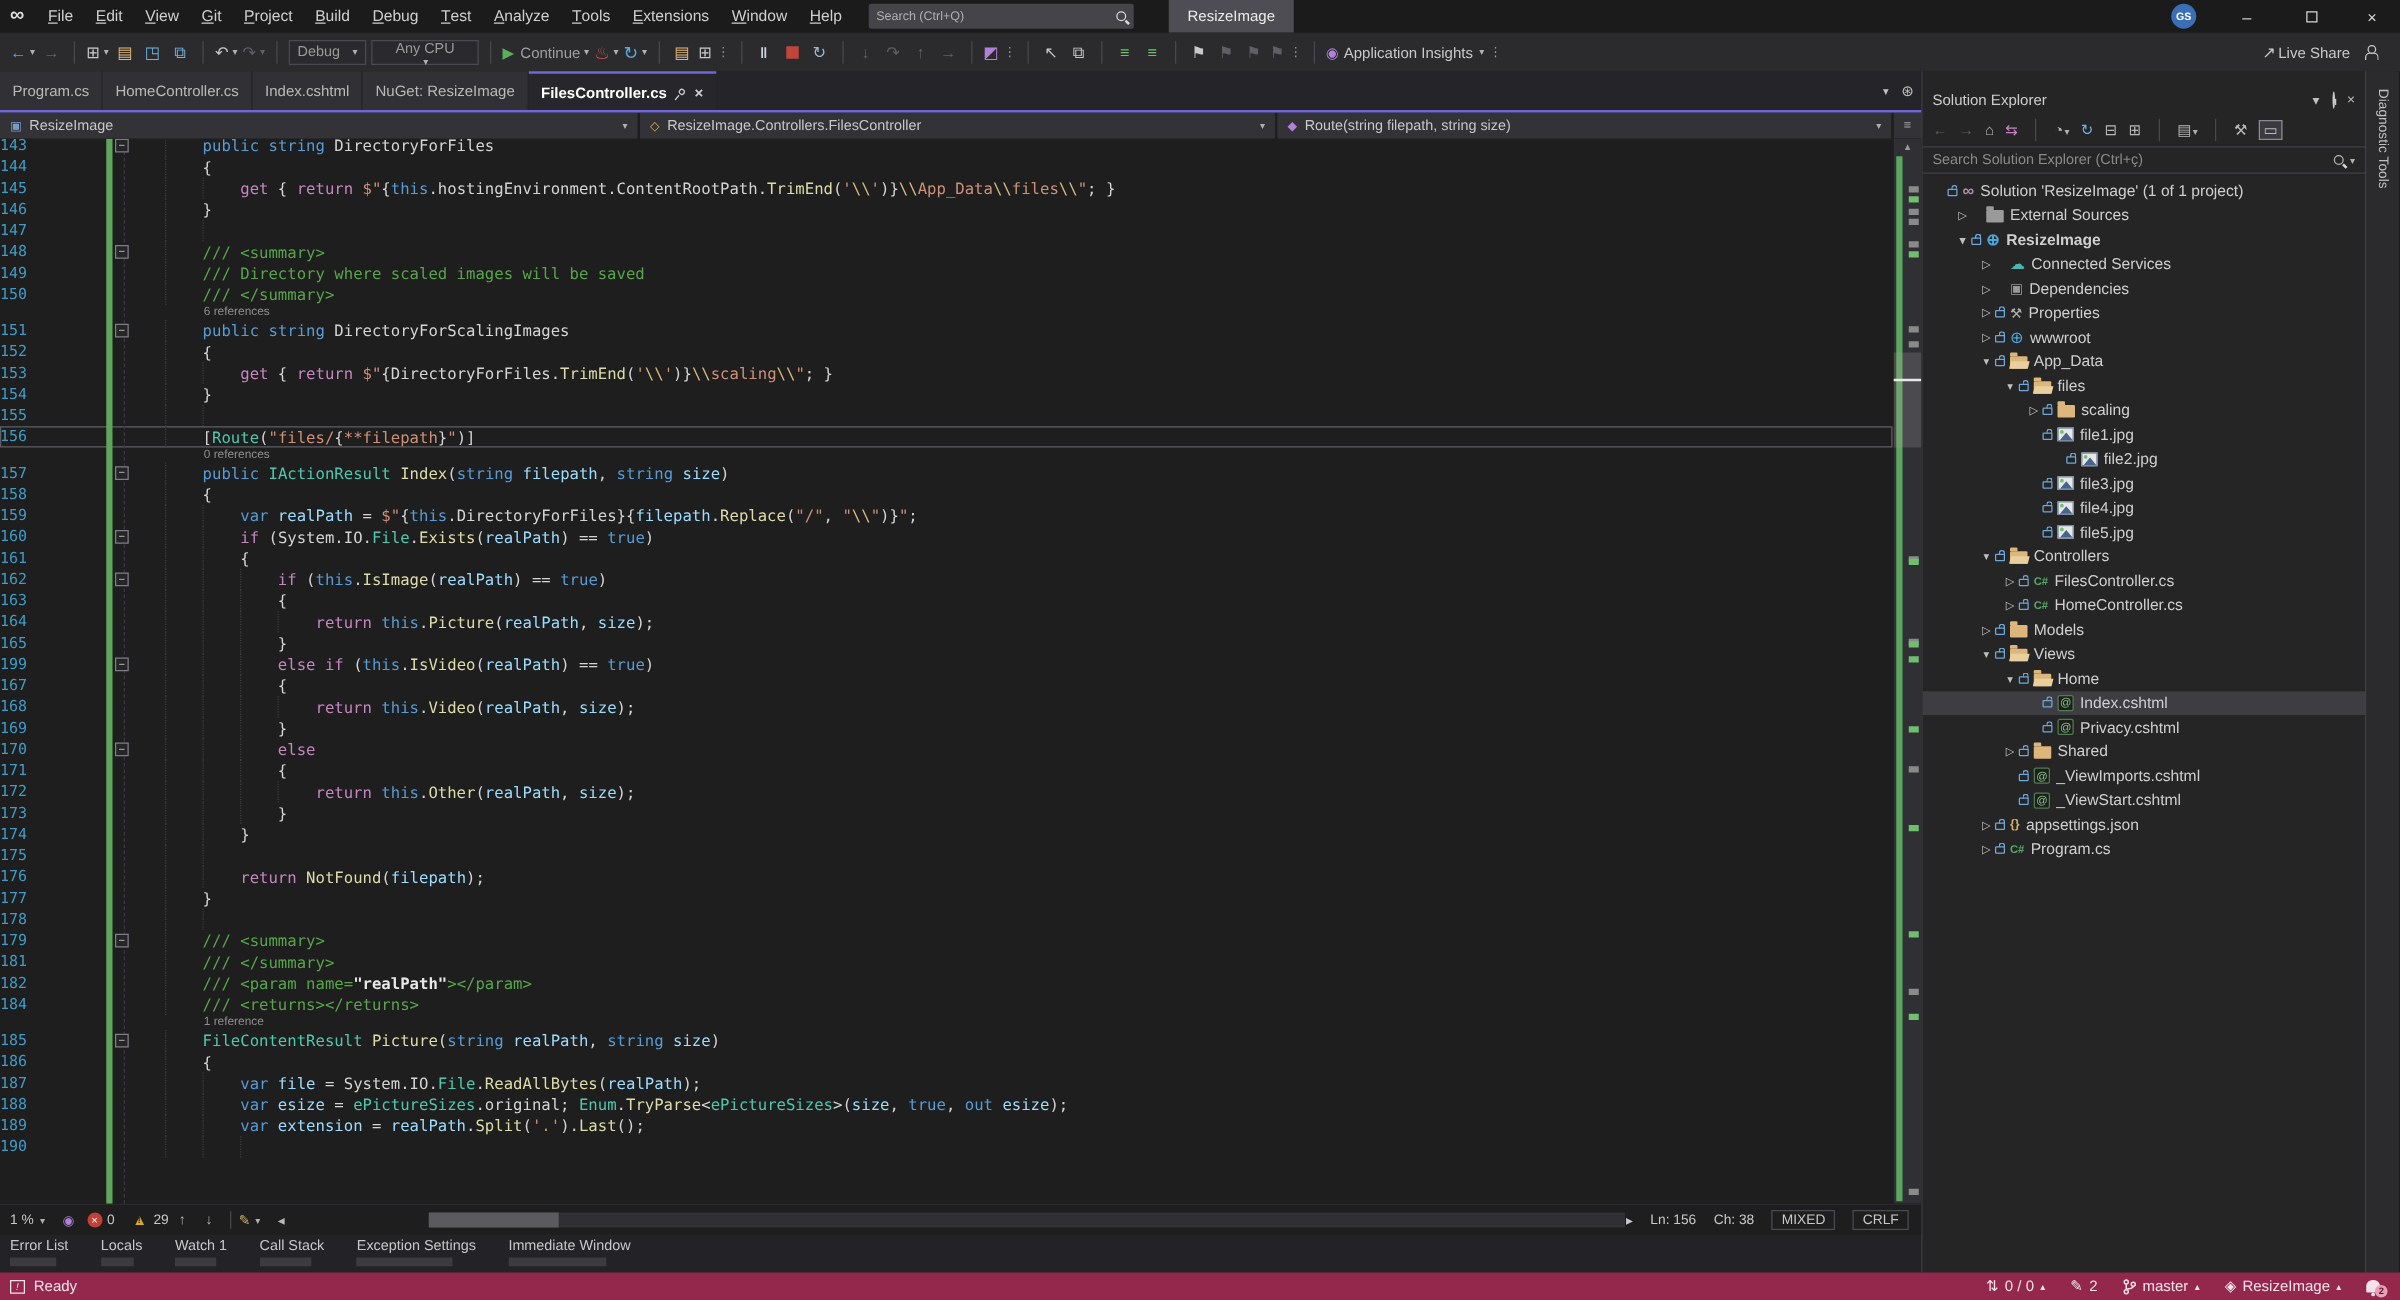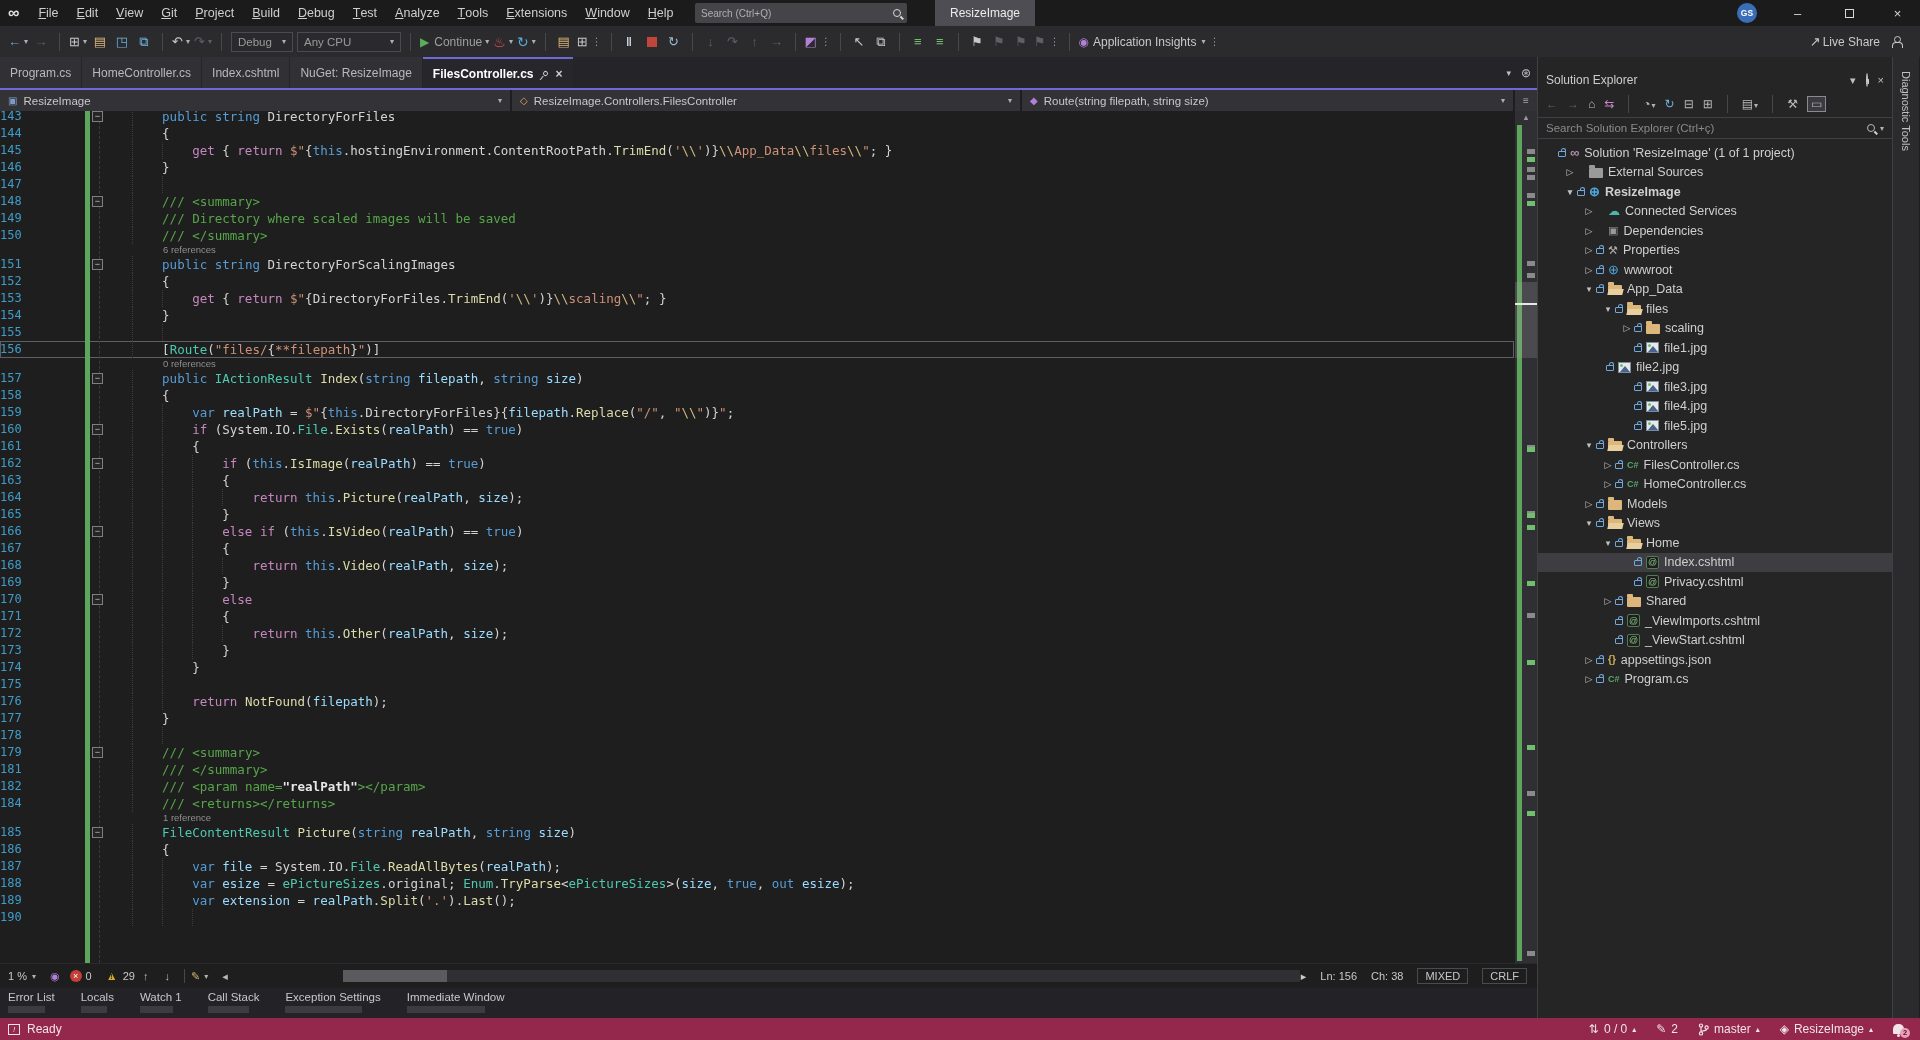--- a/index.html
+++ b/index.html
@@ -31,21 +31,21 @@
   
   #toolbar { height:31px; background:#2b2b2e; display:flex; align-items:center; padding-left:8px; gap:4px; }
   .tbtn { display:flex; align-items:center; justify-content:center; min-width:18px; height:24px;
     font-size:13px; color:#c8c8c8; gap:2px; }
   .tbtn.dim { color:#5f5f66; }
   .caret { font-size:8px; color:#b0b0b0; margin-left:1px; }
   .caret.dim { color:#5f5f66; }
   .tsep { width:1px; height:18px; background:#47474c; margin:0 5px; }
   .combo { width:62px; height:20px; background:#2a2a2e; border:1px solid #4a4a52; font-size:11.5px;
     color:#9a9a9a; display:flex; align-items:center; padding:0 6px; }
-  .combo.wide { width:104px; }
+  .combo.wide { width:86px;flex-direction:column; }
   .combo .cv { flex:1; }
   .play { color:#5cae5c; font-size:12px; }
   .cont-label { font-size:12px; color:#9f9f9f; margin-left:3px; }
   .flame { color:#d9534f; font-size:14px; }
   .restart { color:#5ca7d8; font-size:14px; }
   .stop-sq { width:10px; height:10px; background:#c0463c; }
   .pause-g { font-size:12px; color:#c9d5e0; font-weight:bold; letter-spacing:1px; }
   .ai-bulb { color:#b180d7; font-size:12px; }
   .ai-label { font-size:12px; color:#c8c8c8; margin:0 2px; }
   .more-dots { font-size:10px; color:#9a9a9a; margin-left:2px; }
@@ -483,21 +483,21 @@
             </div>
             <div class="cl">
               <span class="ln-num">164</span>
               <div class="ln-code"><span class="ig"> </span><span class="ig"> </span><span class="ig"> </span><span class="ig"> </span><span class="tk-c">return</span><span class="tk-p"> </span><span class="tk-k">this</span><span class="tk-p">.</span><span class="tk-m">Picture</span><span class="tk-p">(</span><span class="tk-v">realPath</span><span class="tk-p">, </span><span class="tk-v">size</span><span class="tk-p">);</span></div>
             </div>
             <div class="cl">
               <span class="ln-num">165</span>
               <div class="ln-code"><span class="ig"> </span><span class="ig"> </span><span class="ig"> </span><span class="tk-p">}</span></div>
             </div>
             <div class="cl">
-              <span class="ln-num">166</span>
+              <span class="ln-num">199</span>
               <span class="foldbox">−</span>
               <div class="ln-code"><span class="ig"> </span><span class="ig"> </span><span class="ig"> </span><span class="tk-c">else</span><span class="tk-p"> </span><span class="tk-c">if</span><span class="tk-p"> (</span><span class="tk-k">this</span><span class="tk-p">.</span><span class="tk-m">IsVideo</span><span class="tk-p">(</span><span class="tk-v">realPath</span><span class="tk-p">) == </span><span class="tk-k">true</span><span class="tk-p">)</span></div>
             </div>
             <div class="cl">
               <span class="ln-num">167</span>
               <div class="ln-code"><span class="ig"> </span><span class="ig"> </span><span class="ig"> </span><span class="tk-p">{</span></div>
             </div>
             <div class="cl">
               <span class="ln-num">168</span>
               <div class="ln-code"><span class="ig"> </span><span class="ig"> </span><span class="ig"> </span><span class="ig"> </span><span class="tk-c">return</span><span class="tk-p"> </span><span class="tk-k">this</span><span class="tk-p">.</span><span class="tk-m">Video</span><span class="tk-p">(</span><span class="tk-v">realPath</span><span class="tk-p">, </span><span class="tk-v">size</span><span class="tk-p">);</span></div>
@@ -771,21 +771,21 @@
             <span class="lk"></span>
             <span class="ti ti-fc"></span>
             <span>scaling</span>
           </div>
           <div class="trow" style="padding-left: 82px;">
             <span class="exp"></span>
             <span class="lk"></span>
             <span class="ti ti-img"></span>
             <span>file1.jpg</span>
           </div>
-          <div class="trow" style="padding-left: 54px;">
+          <div class="trow" style="padding-left: 54px; margin-left: 47px;">
             <span class="exp"></span>
             <span class="lk"></span>
             <span class="ti ti-img"></span>
             <span>file2.jpg</span>
           </div>
           <div class="trow" style="padding-left: 82px;">
             <span class="exp"></span>
             <span class="lk"></span>
             <span class="ti ti-img"></span>
             <span>file3.jpg</span>

